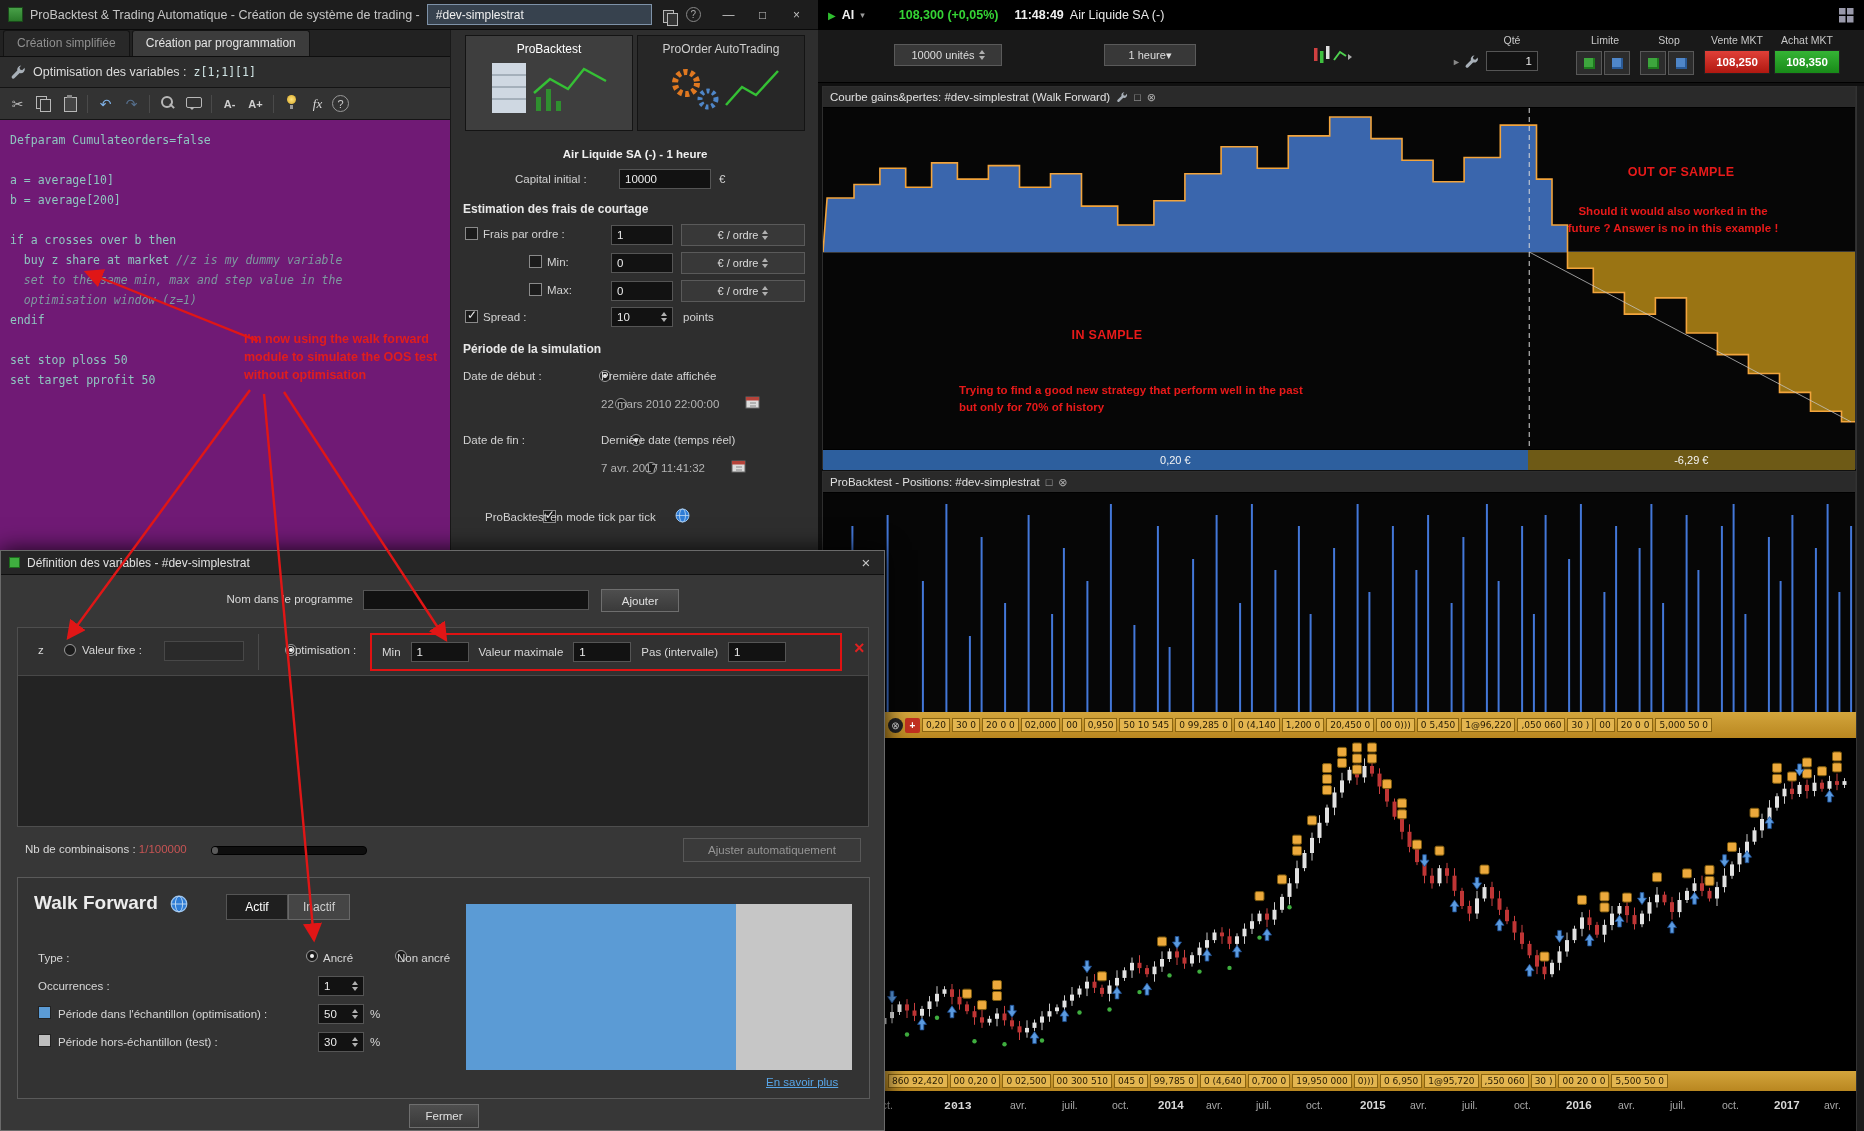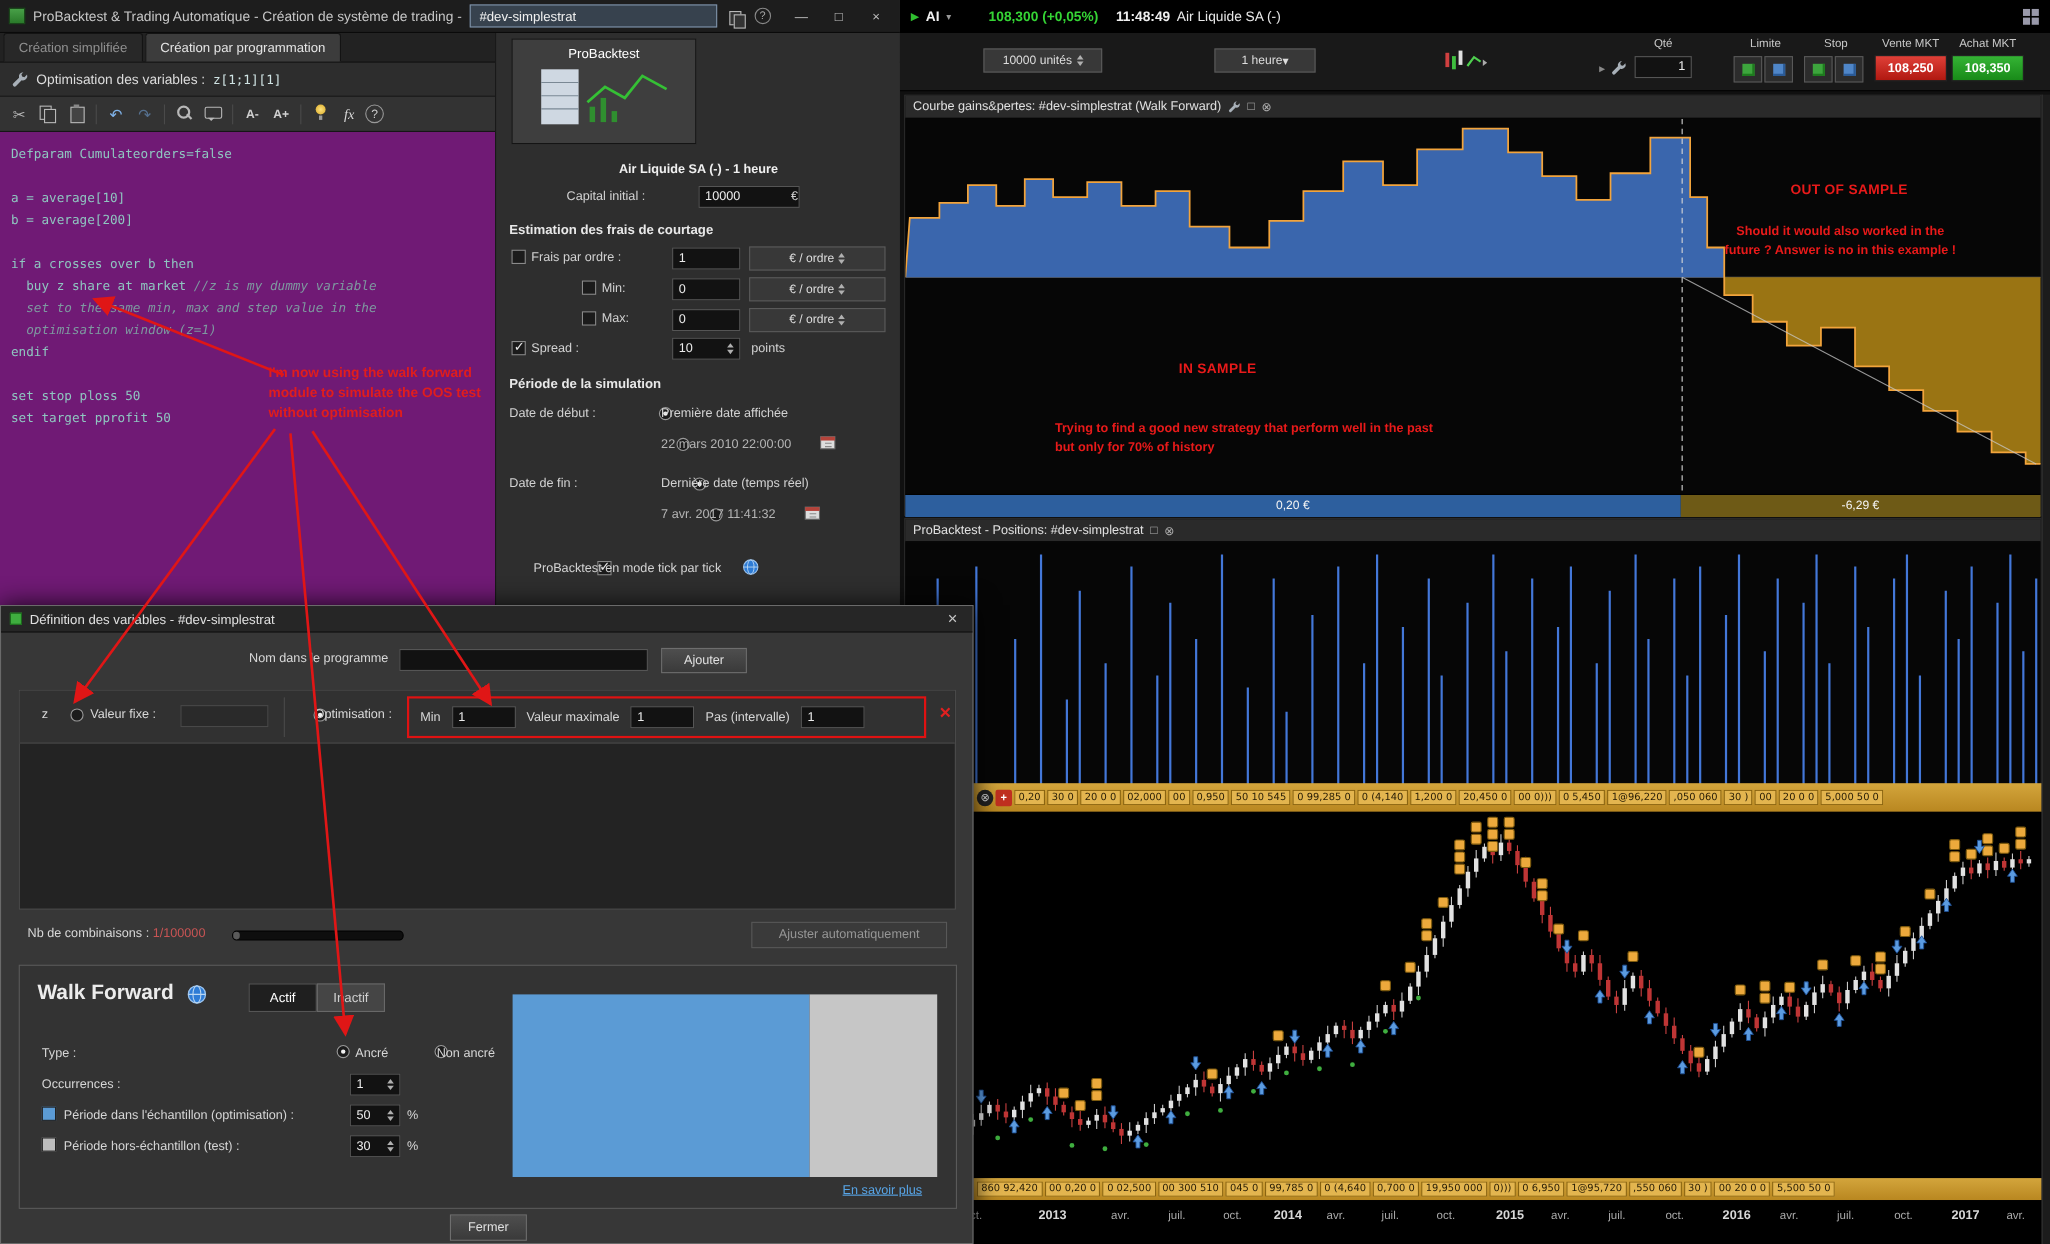--- a/index.html
+++ b/index.html
@@ -204,23 +204,31 @@
         <rect x="8" y="4" width="34" height="50" fill="#cfd8e2"></rect>
         <line x1="8" y1="16" x2="42" y2="16" stroke="#7a8894"></line>
           <line x1="8" y1="28" x2="42" y2="28" stroke="#7a8894"></line>
           <line x1="8" y1="40" x2="42" y2="40" stroke="#7a8894"></line>
         <rect x="52" y="38" width="5" height="14" fill="#2f8f2f"></rect>
           <rect x="62" y="30" width="5" height="22" fill="#2f8f2f"></rect>
           <rect x="72" y="42" width="5" height="10" fill="#2f8f2f"></rect>
         <polyline points="50,34 66,20 84,30 100,10 122,22" fill="none" stroke="#35c035" stroke-width="2.5"></polyline>
       </svg>
     </div>
+    <div class="bigtab" style="left:186px">
+      <div class="btlabel">ProOrder AutoTrading</div>
+      <svg width="130" height="60">
+        <circle cx="30" cy="24" r="11" fill="none" stroke="#e07820" stroke-width="6" stroke-dasharray="4 3"></circle>
+        <circle cx="52" cy="40" r="8" fill="none" stroke="#4f86c8" stroke-width="5" stroke-dasharray="3 3"></circle>
+        <polyline points="70,46 86,28 100,36 122,12" fill="none" stroke="#35c035" stroke-width="2.5"></polyline>
+      </svg>
+    </div>
     <div class="srow" style="top:118px;left:0;width:368px;text-align:center;font-weight:bold;color:#f0f0f0">Air Liquide SA (-) - 1 heure</div>
     <span class="srow" style="top:143px;left:64px">Capital initial :</span>
-    <input class="inp abs" style="top: 139px; left: 184px; width: 92px;" value="10000">
+    <input class="inp abs" style="top: 139px; left: 168px; width: 92px;" value="10000">
     <span class="srow" style="top:143px;left:268px">€</span>
     <div class="shead" style="top:172px;left:12px">Estimation des frais de courtage</div>
     <div id="feeRows">
         <div class="feerow" style="top: 194px;"><span class="cb abs" style="left: 14px; top: 3px;"></span><span class="srow" style="left: 32px; top: 4px;">Frais par ordre :</span><input class="inp abs" value="1" style="left: 160px; top: 1px; width: 62px;"><span class="sel abs" style="left: 230px; top: 0px; width: 124px;">
             <span>€ / ordre</span>
             <span class="spn">
               <i class="u"></i>
               <i class="d"></i>
             </span>
           </span></div>
@@ -852,21 +860,21 @@
           <span class="seg">1@95,720</span>
           <span class="seg">,550 060</span>
           <span class="seg">30 )</span>
           <span class="seg">00 20 0 0</span>
           <span class="seg">5,500 50 0</span>
         </span>
     </div>
 
     <div id="xaxis" class="abs" style="left:0;top:1091px;width:1046px;height:40px;background:#000">
         <span class="xlab" style="left: 58px;">oct.</span>
-        <span class="xlab yr" style="left: 126px;">2013</span>
+        <span class="xlab yr" style="left: 126px; font-family: Liberation Mono, monospace;">2013</span>
         <span class="xlab" style="left: 192px;">avr.</span>
         <span class="xlab" style="left: 244px;">juil.</span>
         <span class="xlab" style="left: 294px;">oct.</span>
         <span class="xlab yr" style="left: 340px;">2014</span>
         <span class="xlab" style="left: 388px;">avr.</span>
         <span class="xlab" style="left: 438px;">juil.</span>
         <span class="xlab" style="left: 488px;">oct.</span>
         <span class="xlab yr" style="left: 542px;">2015</span>
         <span class="xlab" style="left: 592px;">avr.</span>
         <span class="xlab" style="left: 644px;">juil.</span>

